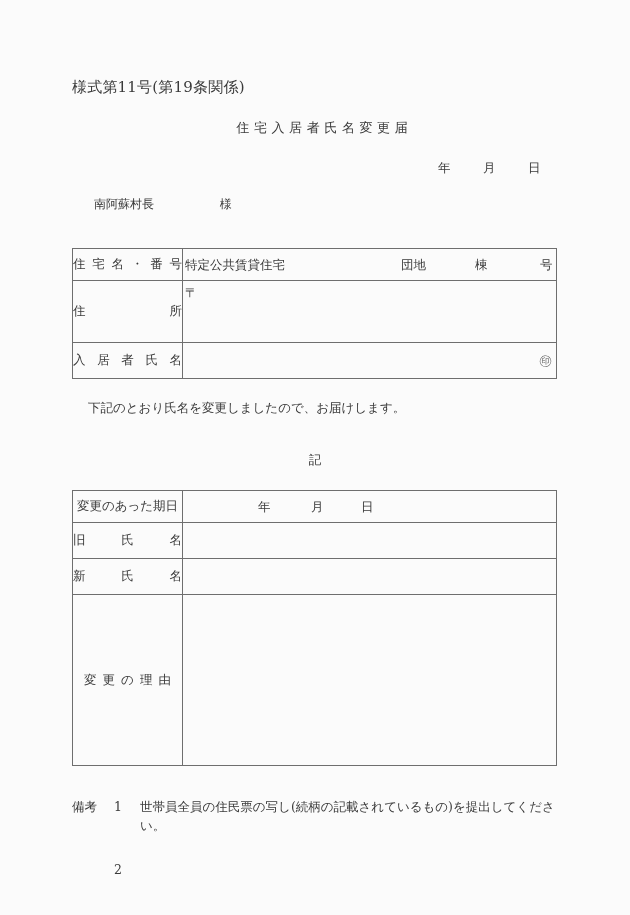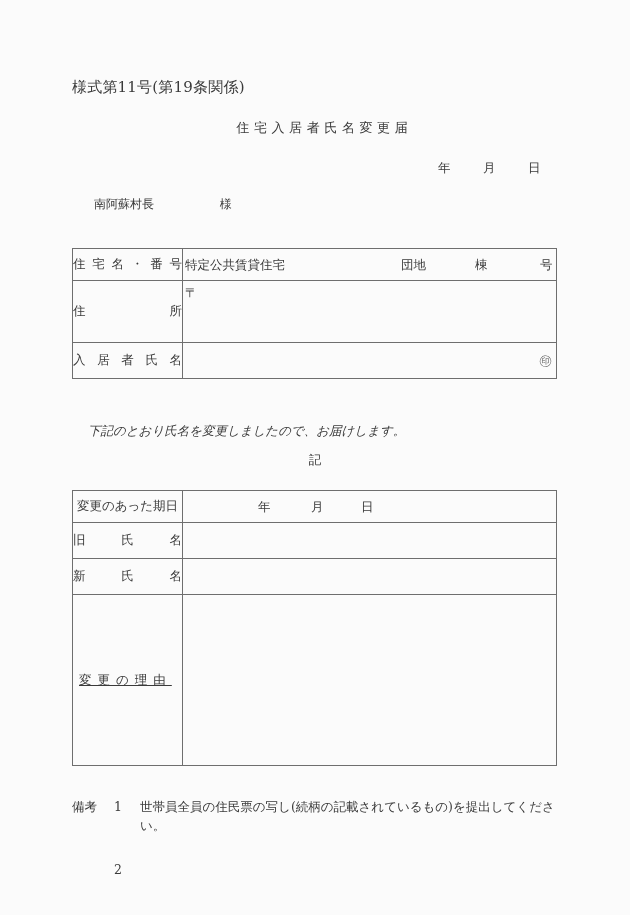--- a/index.html
+++ b/index.html
@@ -143,24 +143,23 @@
     top: 50%;
     transform: translateY(-50%);
     font-size: 13px;
     color: #555;
   }
 
   
   .lead-text {
     position: absolute;
     left: 88px;
-    top: 423px;
-    font-size: 12.5px;
-    white-space: nowrap;
-    font-style: italic;
+    top: 400px;
+    font-size: 12.5px;
+    white-space: nowrap;
   }
   .ki-mark {
     position: absolute;
     left: 0;
     right: 0;
     top: 452px;
     text-align: center;
     font-size: 12.5px;
   }
 
@@ -176,21 +175,21 @@
     width: 100%;
     height: 100%;
   }
   .chg-date-inner .y { position: absolute; left: 75px; top: 50%; transform: translateY(-50%); }
   .chg-date-inner .m { position: absolute; left: 128px; top: 50%; transform: translateY(-50%); }
   .chg-date-inner .d { position: absolute; left: 178px; top: 50%; transform: translateY(-50%); }
 
   .lbl-reason {
     letter-spacing: 6px;
     text-indent: 6px;
-    text-decoration: underline;
+    text-align: center;
   }
 
   
   .remarks {
     position: absolute;
     left: 72px;
     top: 773px;
     width: 500px;
     font-size: 12.5px;
   }

